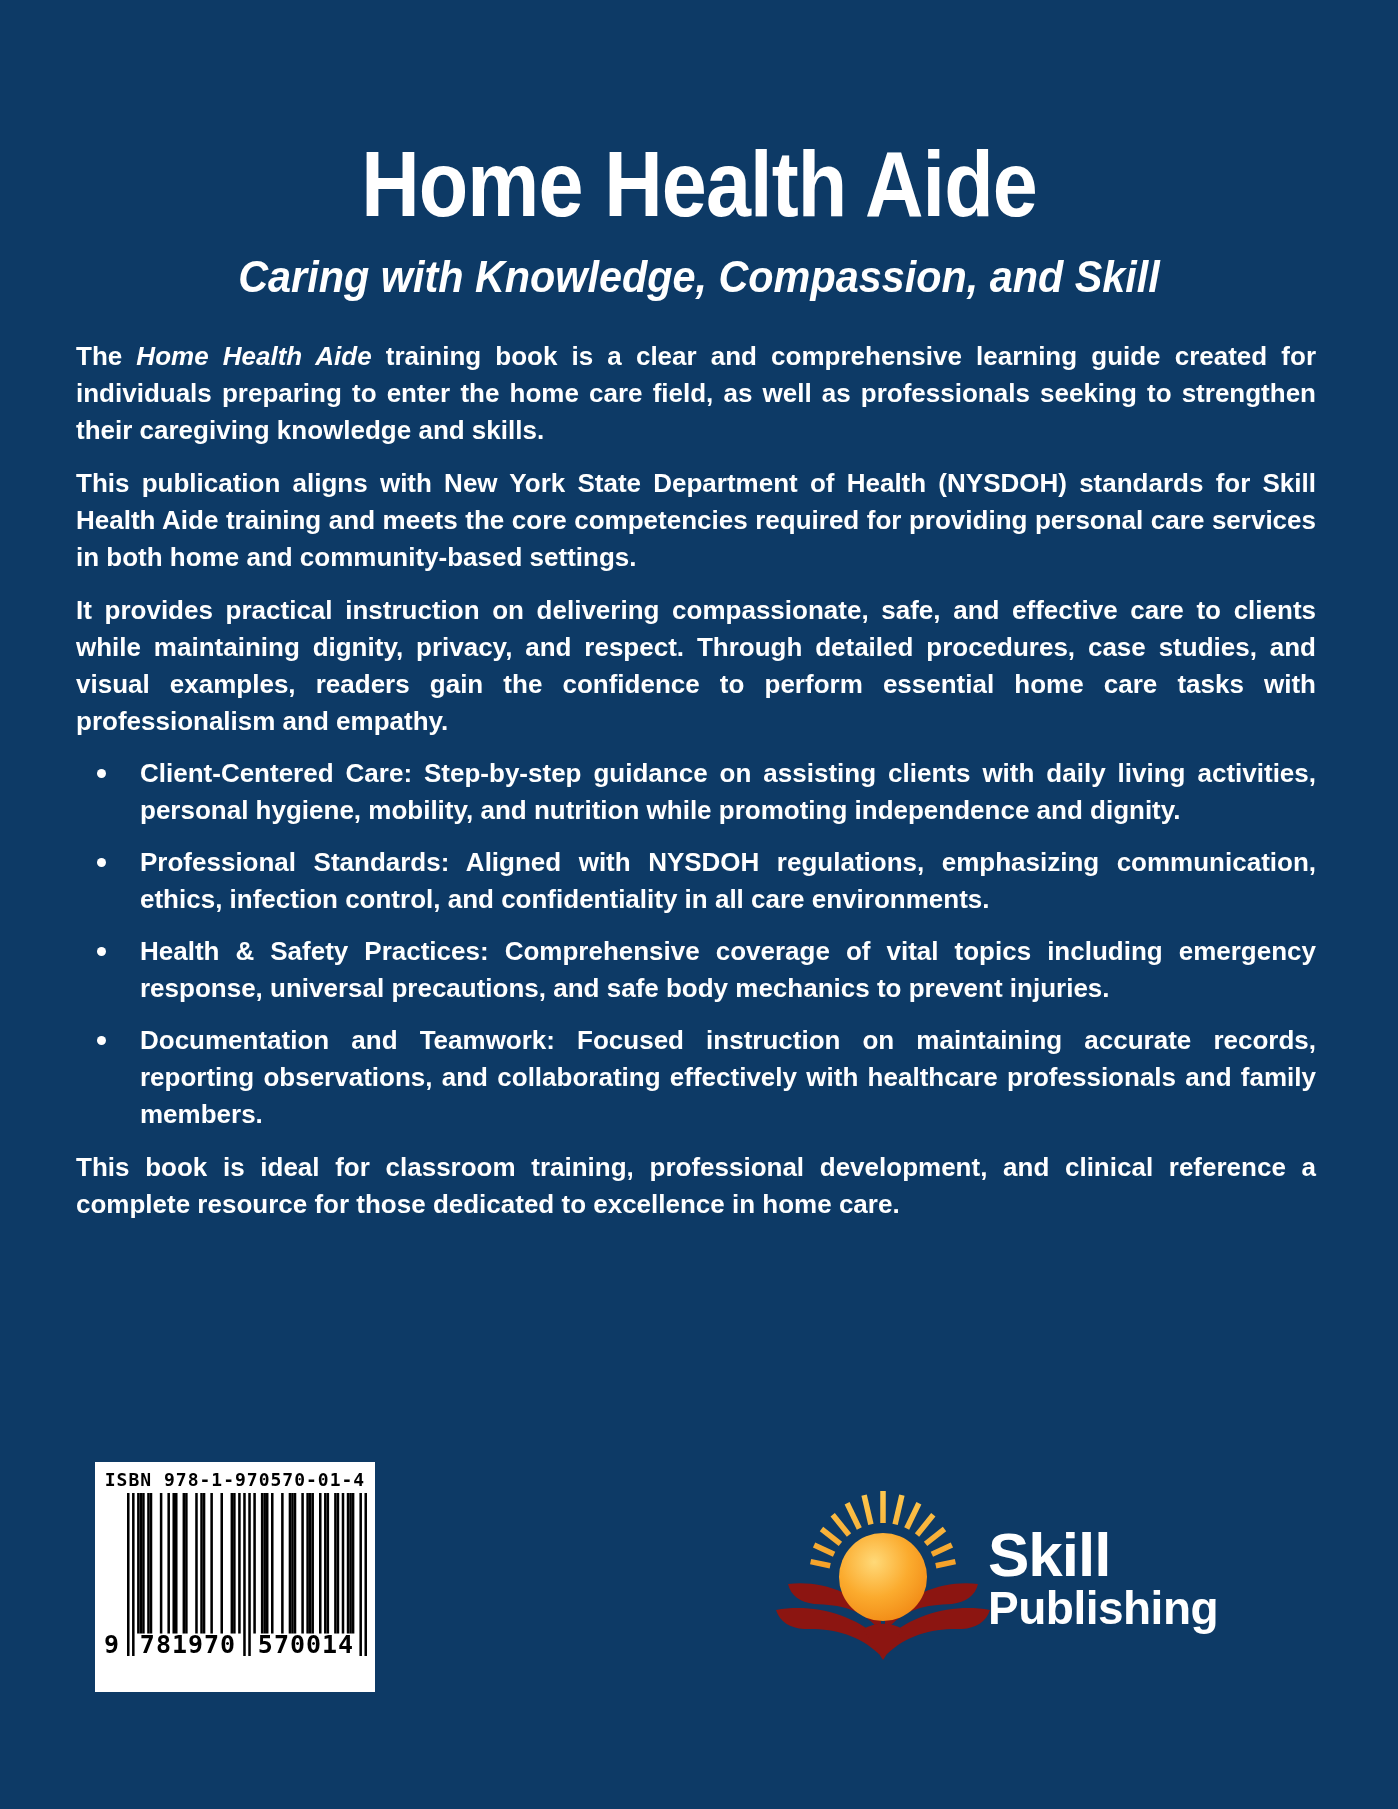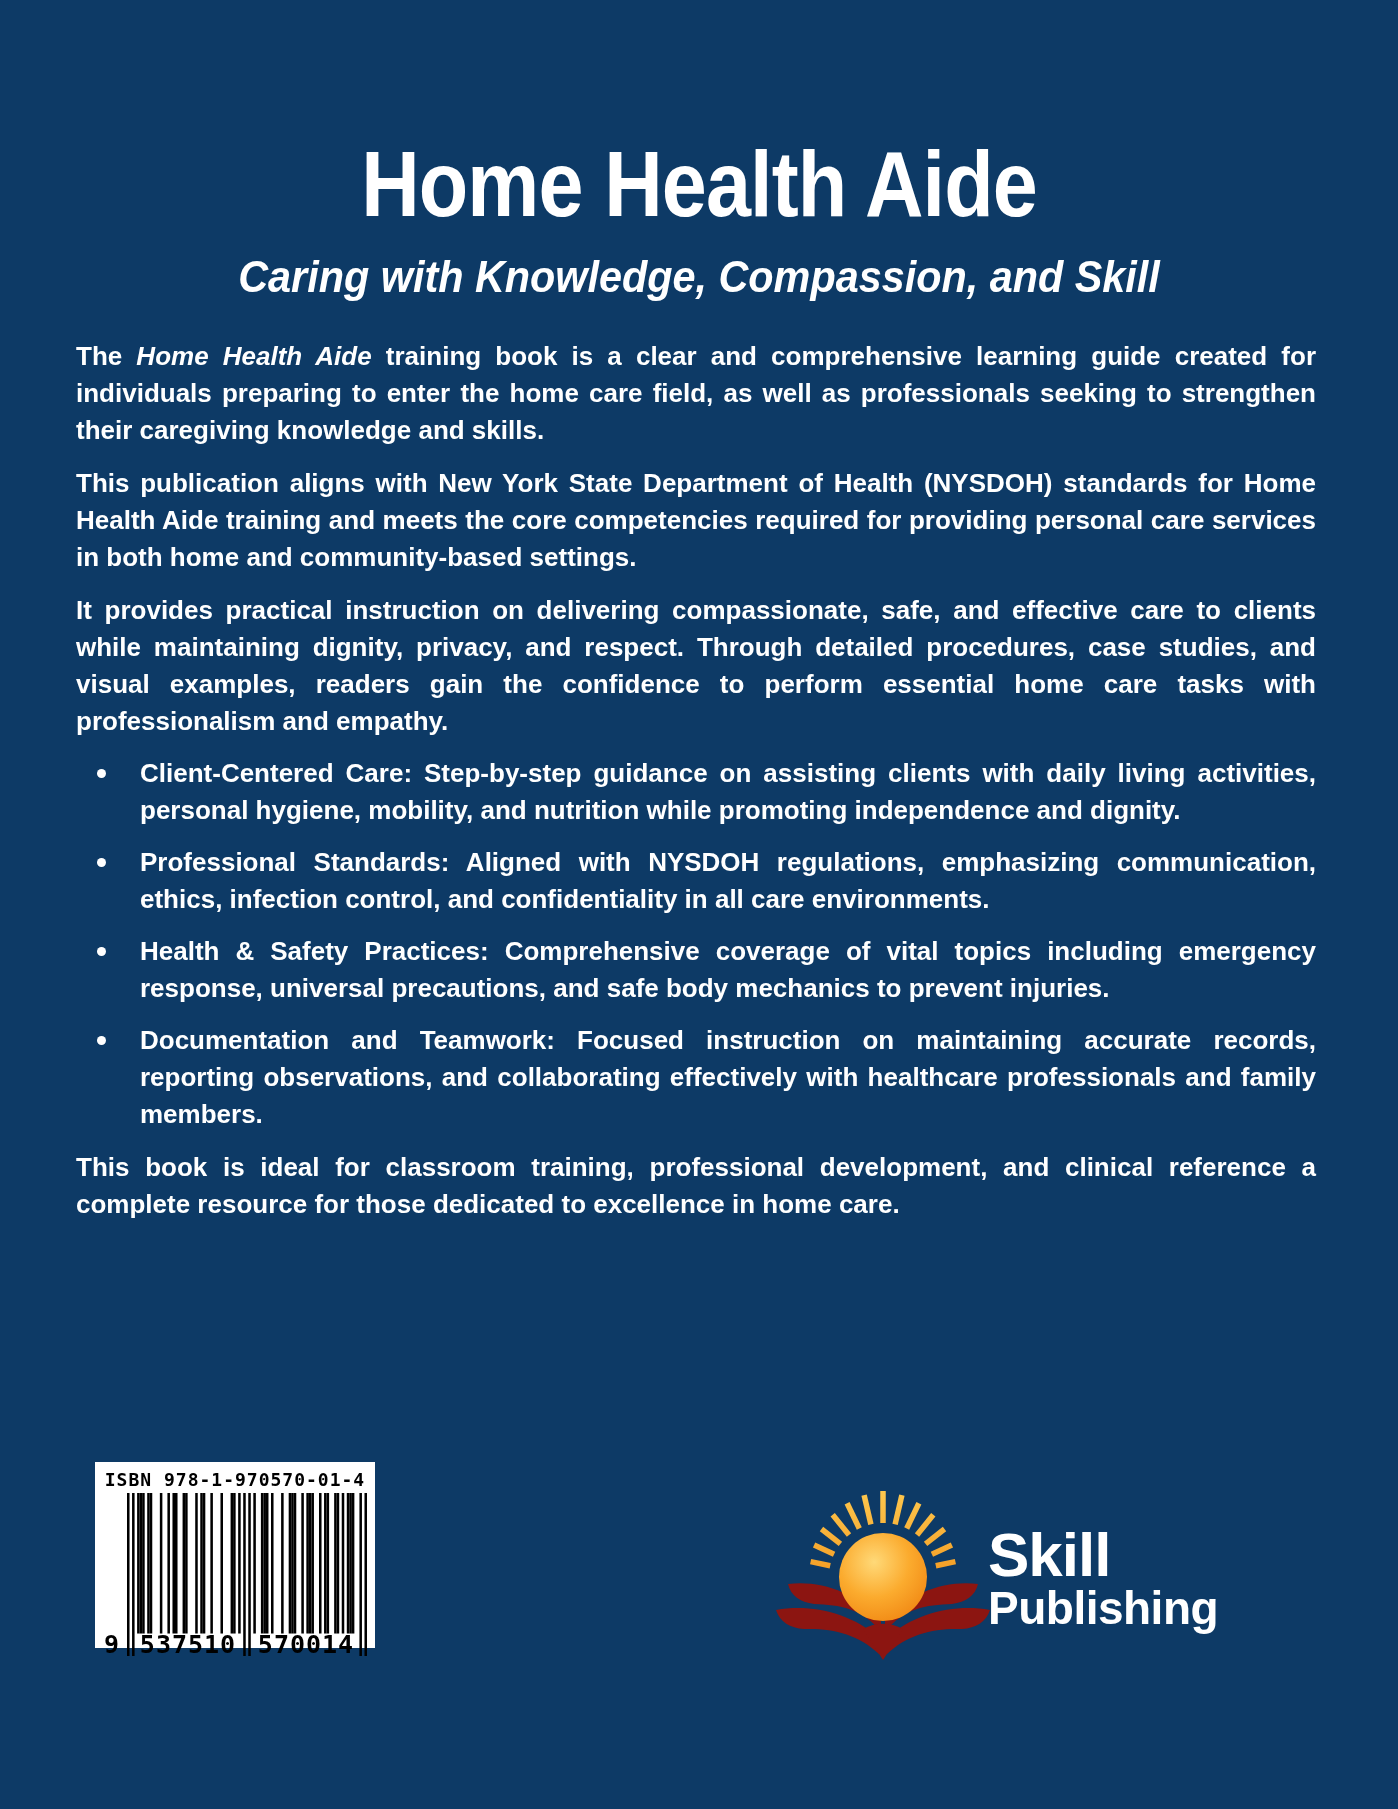--- a/index.html
+++ b/index.html
@@ -74,21 +74,21 @@
     position:absolute;
     left:21px;top:14px;
     width:9px;height:9px;
     border-radius:50%;
     background:var(--c-text);
   }
   
   .barcode-box{
     position:absolute;
     left:95px;top:1462px;
-    width:280px;height:186px;
+    width:280px;height:230px;
     background:var(--c-barcode_bg);
   }
   .isbn-line{
     padding-top:7px;
     text-align:center;
     font-family:"DejaVu Sans Mono", monospace;
     font-weight:700;
     font-size:18px;
     letter-spacing:1px;
     color:#000;
@@ -145,21 +145,21 @@
 
 <div class="page">
 
   <div class="title">Home Health Aide</div>
 
   <div class="subtitle">Caring with Knowledge, Compassion, and Skill</div>
 
   <div class="body-copy">
     <p><span>The </span><i>Home Health Aide</i><span> training book is a clear and comprehensive learning guide created for individuals preparing to enter the home care field, as well as professionals seeking to strengthen their caregiving knowledge and skills.</span></p>
 
-    <p>This publication aligns with New York State Department of Health (NYSDOH) standards for Home Health Aide training and meets the core competencies required for providing personal care services in both home and community-based settings.</p>
+    <p>This publication aligns with New York State Department of Health (NYSDOH) standards for Skill Health Aide training and meets the core competencies required for providing personal care services in both home and community-based settings.</p>
 
     <p>It provides practical instruction on delivering compassionate, safe, and effective care to clients while maintaining dignity, privacy, and respect. Through detailed procedures, case studies, and visual examples, readers gain the confidence to perform essential home care tasks with professionalism and empathy.</p>
 
     <ul class="features">
       <li>Client-Centered Care: Step-by-step guidance on assisting clients with daily living activities, personal hygiene, mobility, and nutrition while promoting independence and dignity.</li>
       <li>Professional Standards: Aligned with NYSDOH regulations, emphasizing communication, ethics, infection control, and confidentiality in all care environments.</li>
       <li>Health &amp; Safety Practices: Comprehensive coverage of vital topics including emergency response, universal precautions, and safe body mechanics to prevent injuries.</li>
       <li>Documentation and Teamwork: Focused instruction on maintaining accurate records, reporting observations, and collaborating effectively with healthcare professionals and family members.</li>
     </ul>
 
@@ -212,21 +212,21 @@
           <rect x="82" y="0" width="1" height="50" fill="var(--c-bar)"></rect>
           <rect x="83" y="0" width="1" height="50" fill="var(--c-bar)"></rect>
           <rect x="85" y="0" width="1" height="50" fill="var(--c-bar)"></rect>
           <rect x="87" y="0" width="1" height="50" fill="var(--c-bar)"></rect>
           <rect x="88" y="0" width="1" height="50" fill="var(--c-bar)"></rect>
           <rect x="89" y="0" width="1" height="50" fill="var(--c-bar)"></rect>
           <rect x="92" y="0" width="1" height="58" fill="var(--c-bar)"></rect>
           <rect x="94" y="0" width="1" height="58" fill="var(--c-bar)"></rect>
         </svg>
       <div class="bc-digit bc-d-left">9</div>
-      <div class="bc-digit bc-d-g1">537510</div>
+      <div class="bc-digit bc-d-g1">781970</div>
       <div class="bc-digit bc-d-g2">570014</div>
     </div>
   </div>
 
   <div class="logo">
     <svg class="logo-graphic" width="240" height="220" viewBox="0 0 240 220">
       <defs>
         <radialGradient id="sunGrad" cx="0.4" cy="0.33" r="0.8">
           <stop offset="0" style="stop-color:var(--c-sun_top)"></stop>
           <stop offset="0.5" style="stop-color:var(--c-sun_mid)"></stop>

